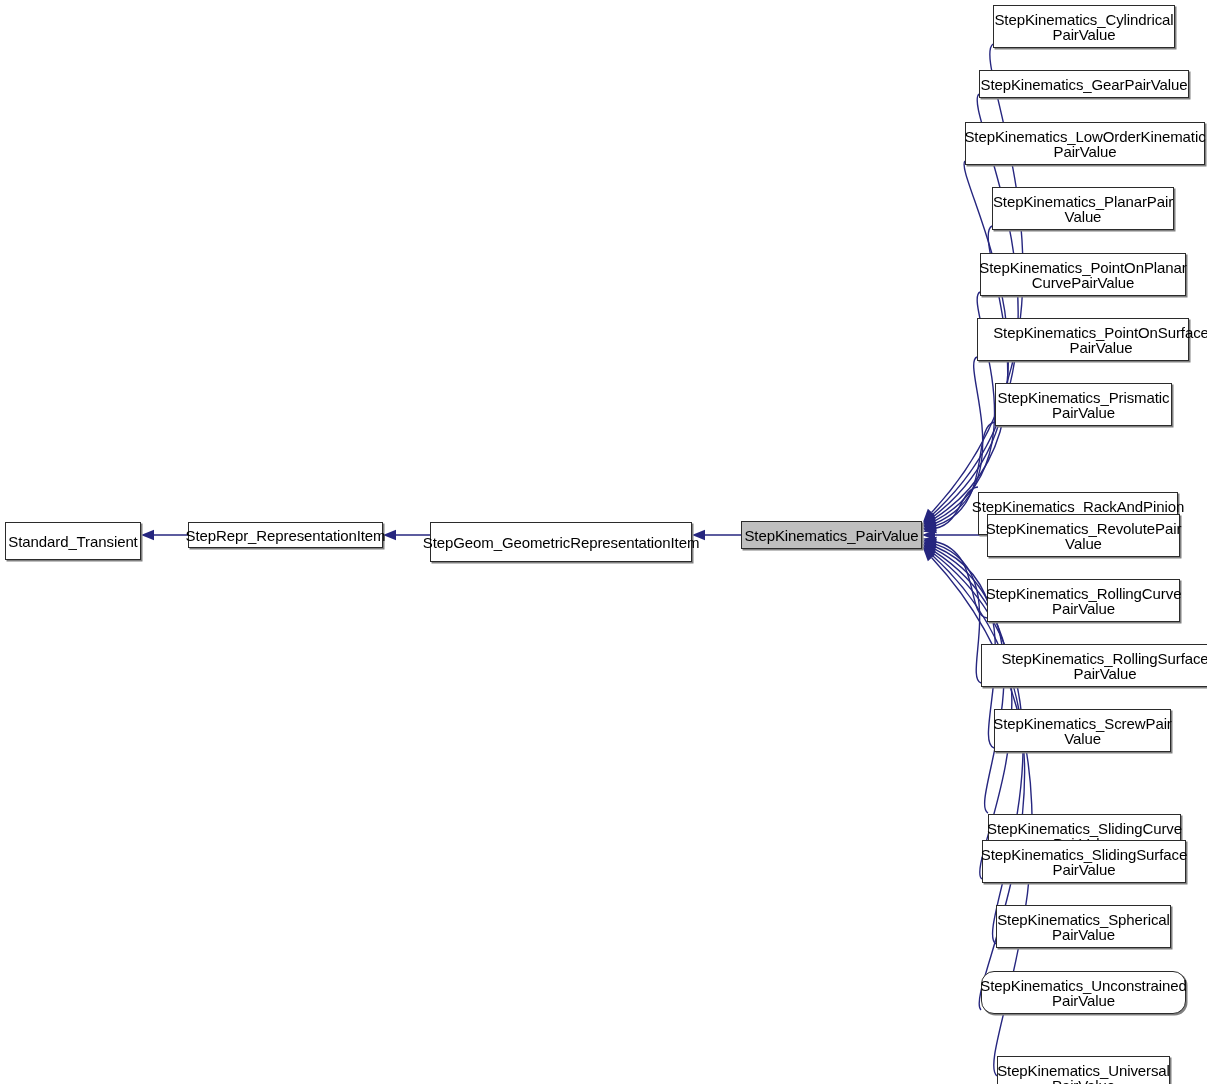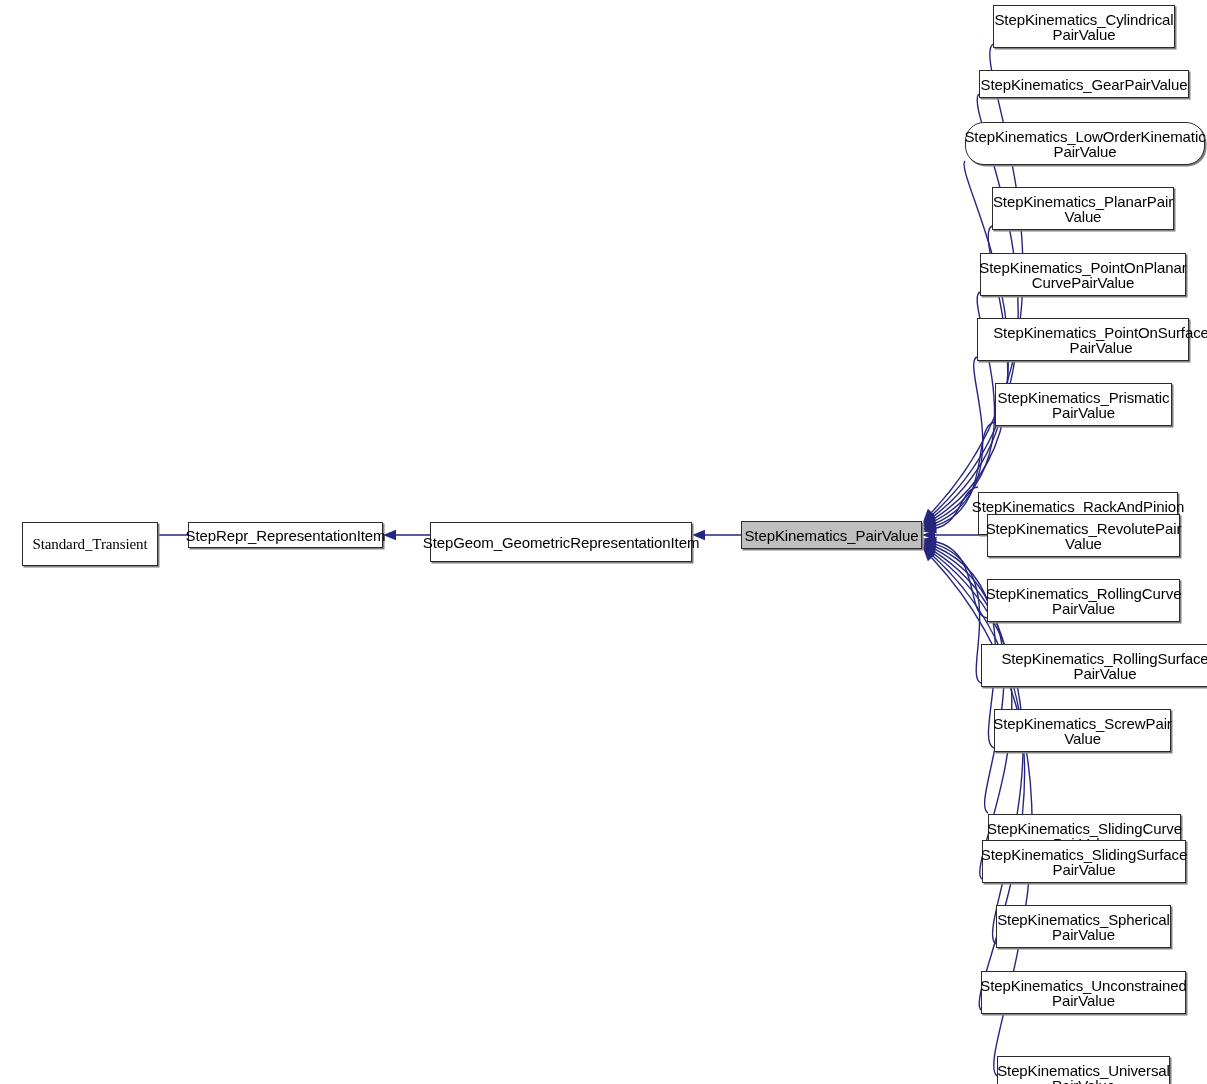--- a/index.html
+++ b/index.html
@@ -90,28 +90,28 @@
       <polygon points="0,0 13,-5.2 13,5.2" fill="#26267f" transform="translate(923,543.875) rotate(33.75)"></polygon>
       <path d="M 933.2 553.3 C 1107.6 687.1, 969.6 928.4, 996 944" fill="none" stroke="#26267f" stroke-width="1.4"></path>
       <polygon points="0,0 13,-5.2 13,5.2" fill="#26267f" transform="translate(923,545.25) rotate(38.5)"></polygon>
       <path d="M 932.5 555.5 C 1119.4 726.8, 960.6 991.8, 981 1010" fill="none" stroke="#26267f" stroke-width="1.4"></path>
       <polygon points="0,0 13,-5.2 13,5.2" fill="#26267f" transform="translate(923,546.625) rotate(43.25)"></polygon>
       <path d="M 931.7 557.7 C 1129.0 769.5, 969.6 1055.3, 997 1076" fill="none" stroke="#26267f" stroke-width="1.4"></path>
       <polygon points="0,0 13,-5.2 13,5.2" fill="#26267f" transform="translate(923,548) rotate(48)"></polygon>
     </svg>
 
   <div id="node-layer">
-      <div class="node" style="left: 22px; top: 522px; width: 136px; height: 44px; font-family: Liberation Serif, serif;"><span class="node-label">Standard_Transient</span></div>
+      <div class="node" style="left: 5px; top: 522px; width: 136px; height: 38px;"><span class="node-label">Standard_Transient</span></div>
       <div class="node" style="left: 188px; top: 522px; width: 195px; height: 26px;"><span class="node-label">StepRepr_RepresentationItem</span></div>
       <div class="node" style="left: 430px; top: 522px; width: 262px; height: 40px;"><span class="node-label">StepGeom_GeometricRepresentationItem</span></div>
       <div class="node root" style="left: 741px; top: 521px; width: 181px; height: 28px;"><span class="node-label">StepKinematics_PairValue</span></div>
       <div class="node" style="left: 993px; top: 5px; width: 182px; height: 43px;"><span class="node-label">StepKinematics_Cylindrical
 PairValue</span></div>
       <div class="node" style="left: 979px; top: 70px; width: 210px; height: 28px; justify-content: center;"><span class="node-label">StepKinematics_GearPairValue</span></div>
-      <div class="node" style="left: 965px; top: 122px; width: 240px; height: 43px; border-radius: 19px;"><span class="node-label">StepKinematics_LowOrderKinematic
+      <div class="node" style="left: 965px; top: 122px; width: 240px; height: 43px;"><span class="node-label">StepKinematics_LowOrderKinematic
 PairValue</span></div>
       <div class="node" style="left: 992px; top: 187px; width: 182px; height: 43px;"><span class="node-label">StepKinematics_PlanarPair
 Value</span></div>
       <div class="node" style="left: 980px; top: 253px; width: 206px; height: 43px;"><span class="node-label">StepKinematics_PointOnPlanar
 CurvePairValue</span></div>
       <div class="node" style="left: 977px; top: 318px; width: 212px; height: 43px; padding-left: 36px;"><span class="node-label">StepKinematics_PointOnSurface
 PairValue</span></div>
       <div class="node" style="left: 995px; top: 383px; width: 177px; height: 43px;"><span class="node-label">StepKinematics_Prismatic
 PairValue</span></div>
       <div class="node" style="left: 978px; top: 448px; width: 200px; height: 43px; margin-top: 44px;"><span class="node-label">StepKinematics_RackAndPinion
@@ -123,19 +123,19 @@
       <div class="node" style="left: 981px; top: 644px; width: 248px; height: 43px;"><span class="node-label">StepKinematics_RollingSurface
 PairValue</span></div>
       <div class="node" style="left: 994px; top: 709px; width: 177px; height: 43px;"><span class="node-label">StepKinematics_ScrewPair
 Value</span></div>
       <div class="node" style="left: 988px; top: 774px; width: 193px; height: 43px; margin-top: 40px;"><span class="node-label">StepKinematics_SlidingCurve
 PairValue</span></div>
       <div class="node" style="left: 982px; top: 840px; width: 204px; height: 43px;"><span class="node-label">StepKinematics_SlidingSurface
 PairValue</span></div>
       <div class="node" style="left: 996px; top: 905px; width: 175px; height: 43px; justify-content: center;"><span class="node-label">StepKinematics_Spherical
 PairValue</span></div>
-      <div class="node" style="left: 981px; top: 971px; width: 205px; height: 43px;"><span class="node-label">StepKinematics_Unconstrained
+      <div class="node" style="left: 981px; top: 971px; width: 205px; height: 43px; border-radius: 13px;"><span class="node-label">StepKinematics_Unconstrained
 PairValue</span></div>
       <div class="node" style="left: 997px; top: 1037px; width: 173px; height: 43px; margin-top: 19px;"><span class="node-label">StepKinematics_Universal
 PairValue</span></div>
     </div>
 
 </div>
 
 </body></html>

